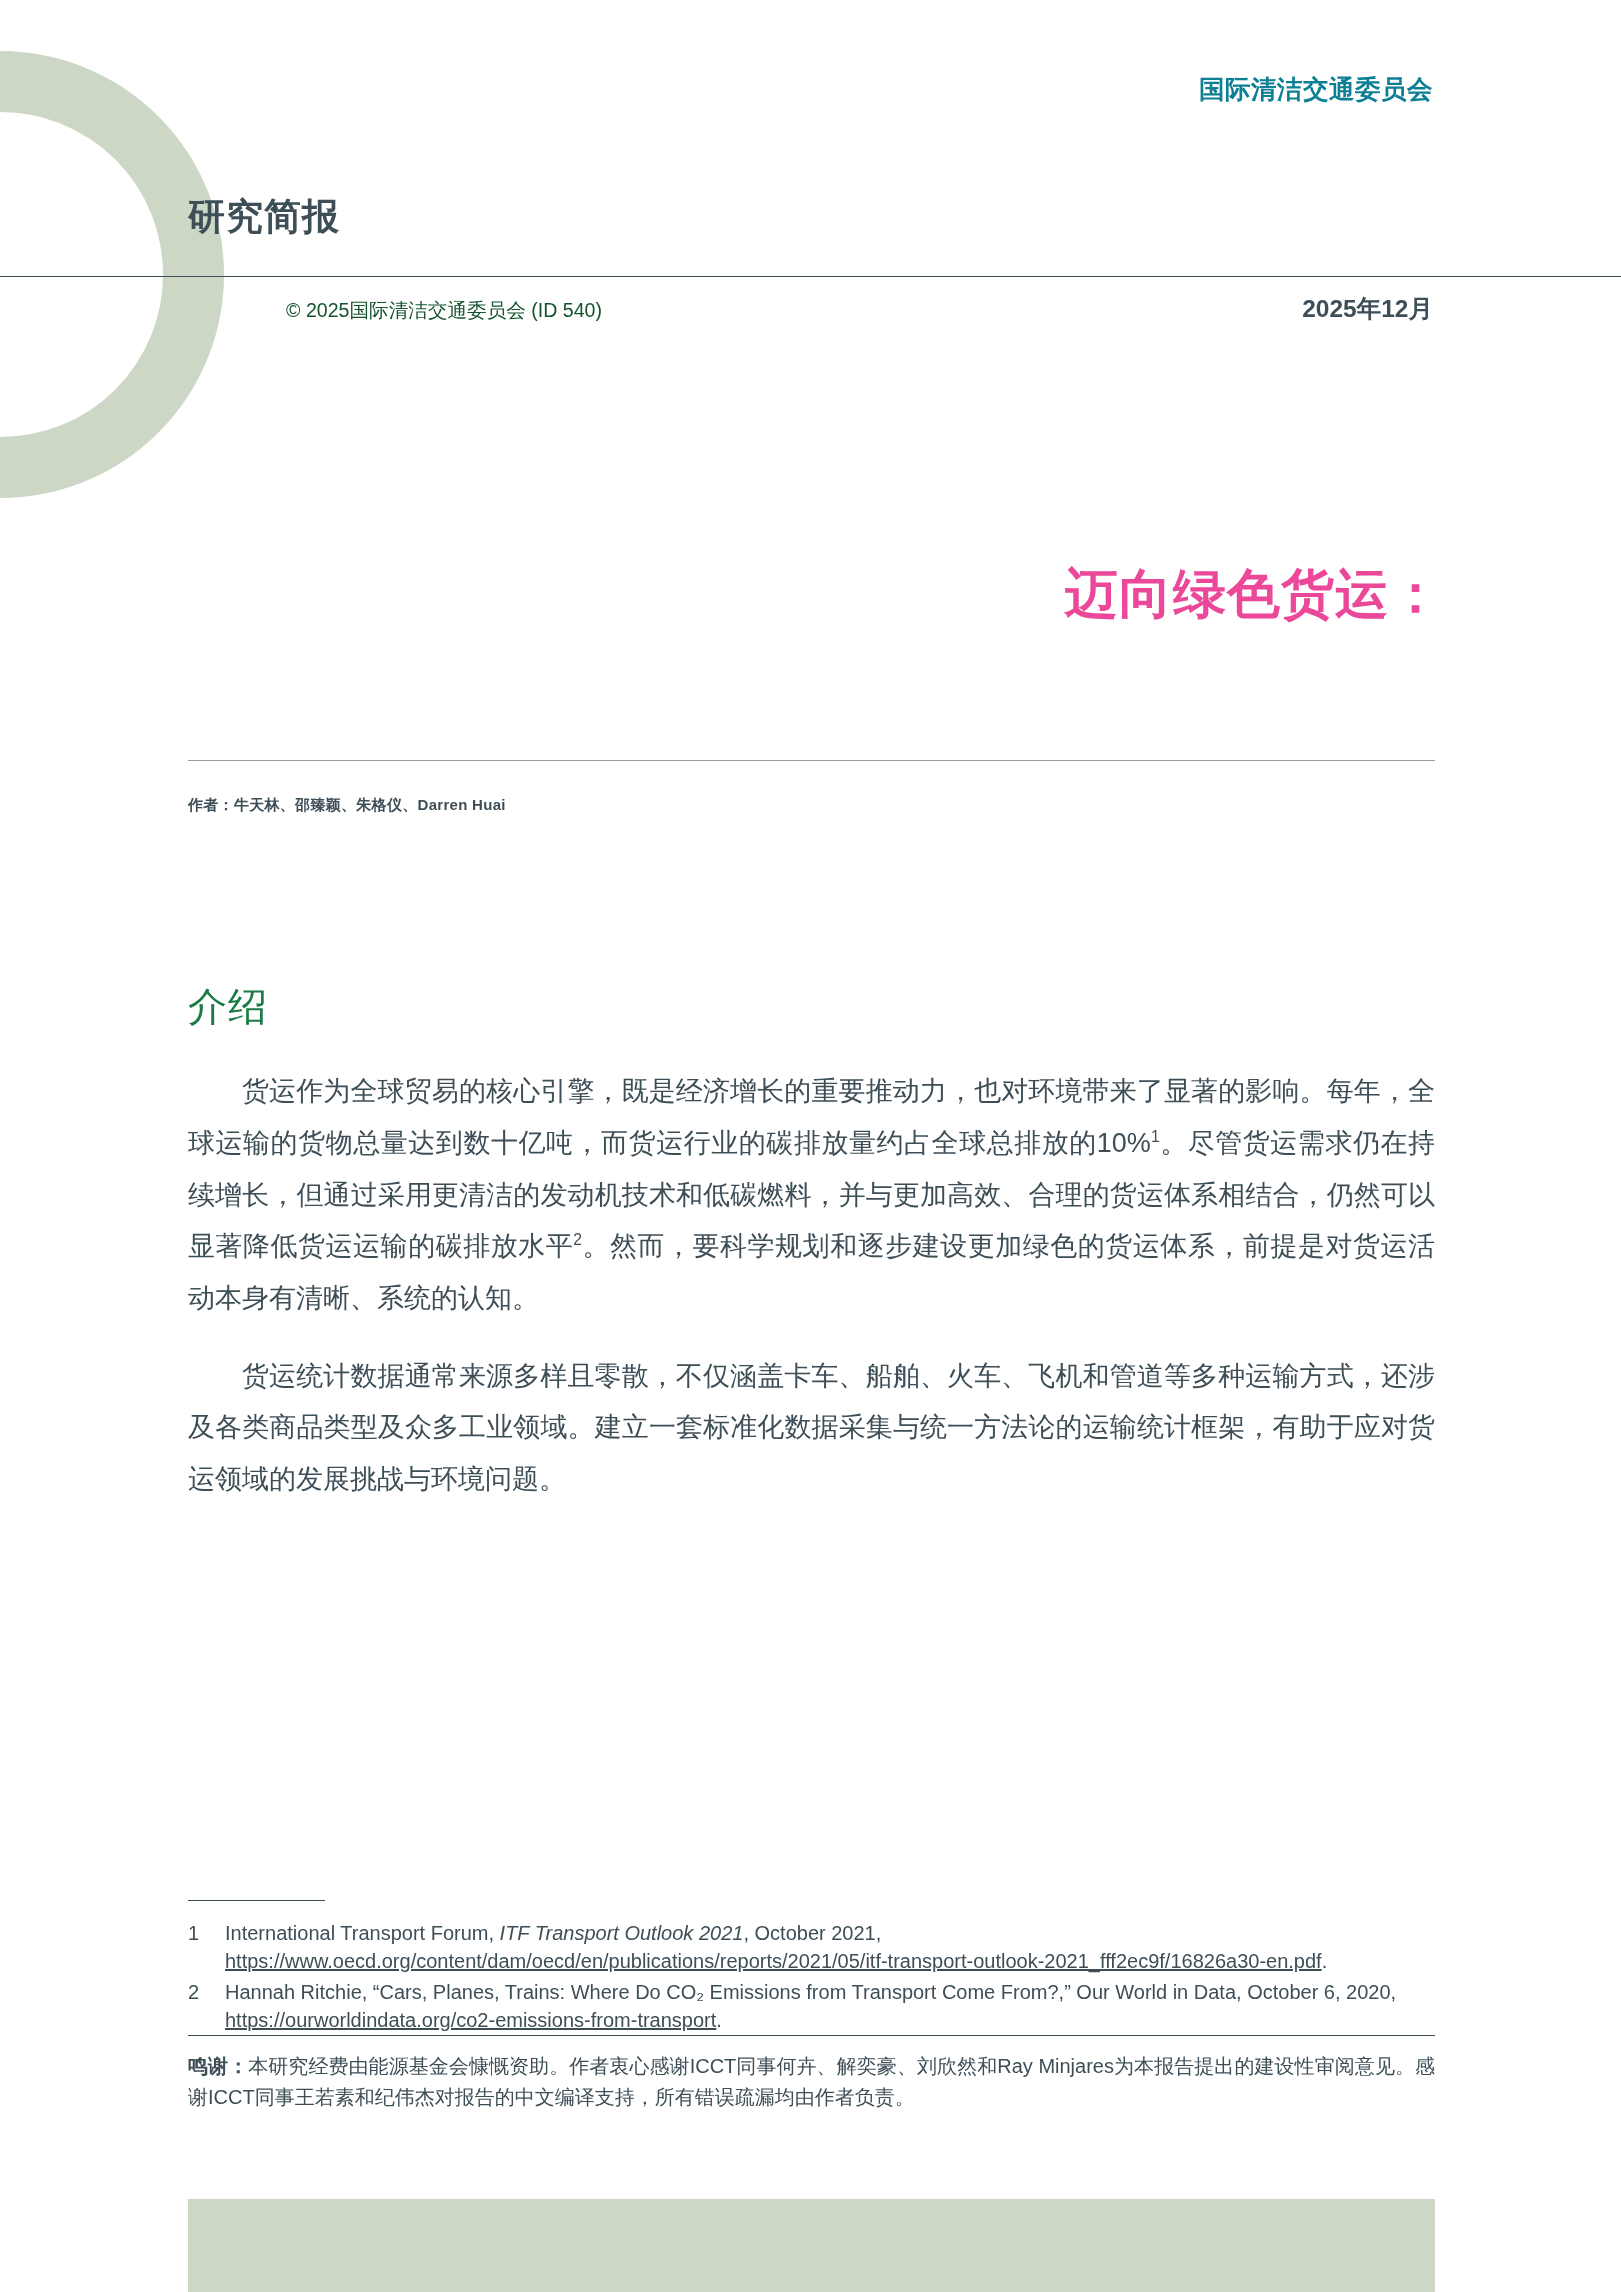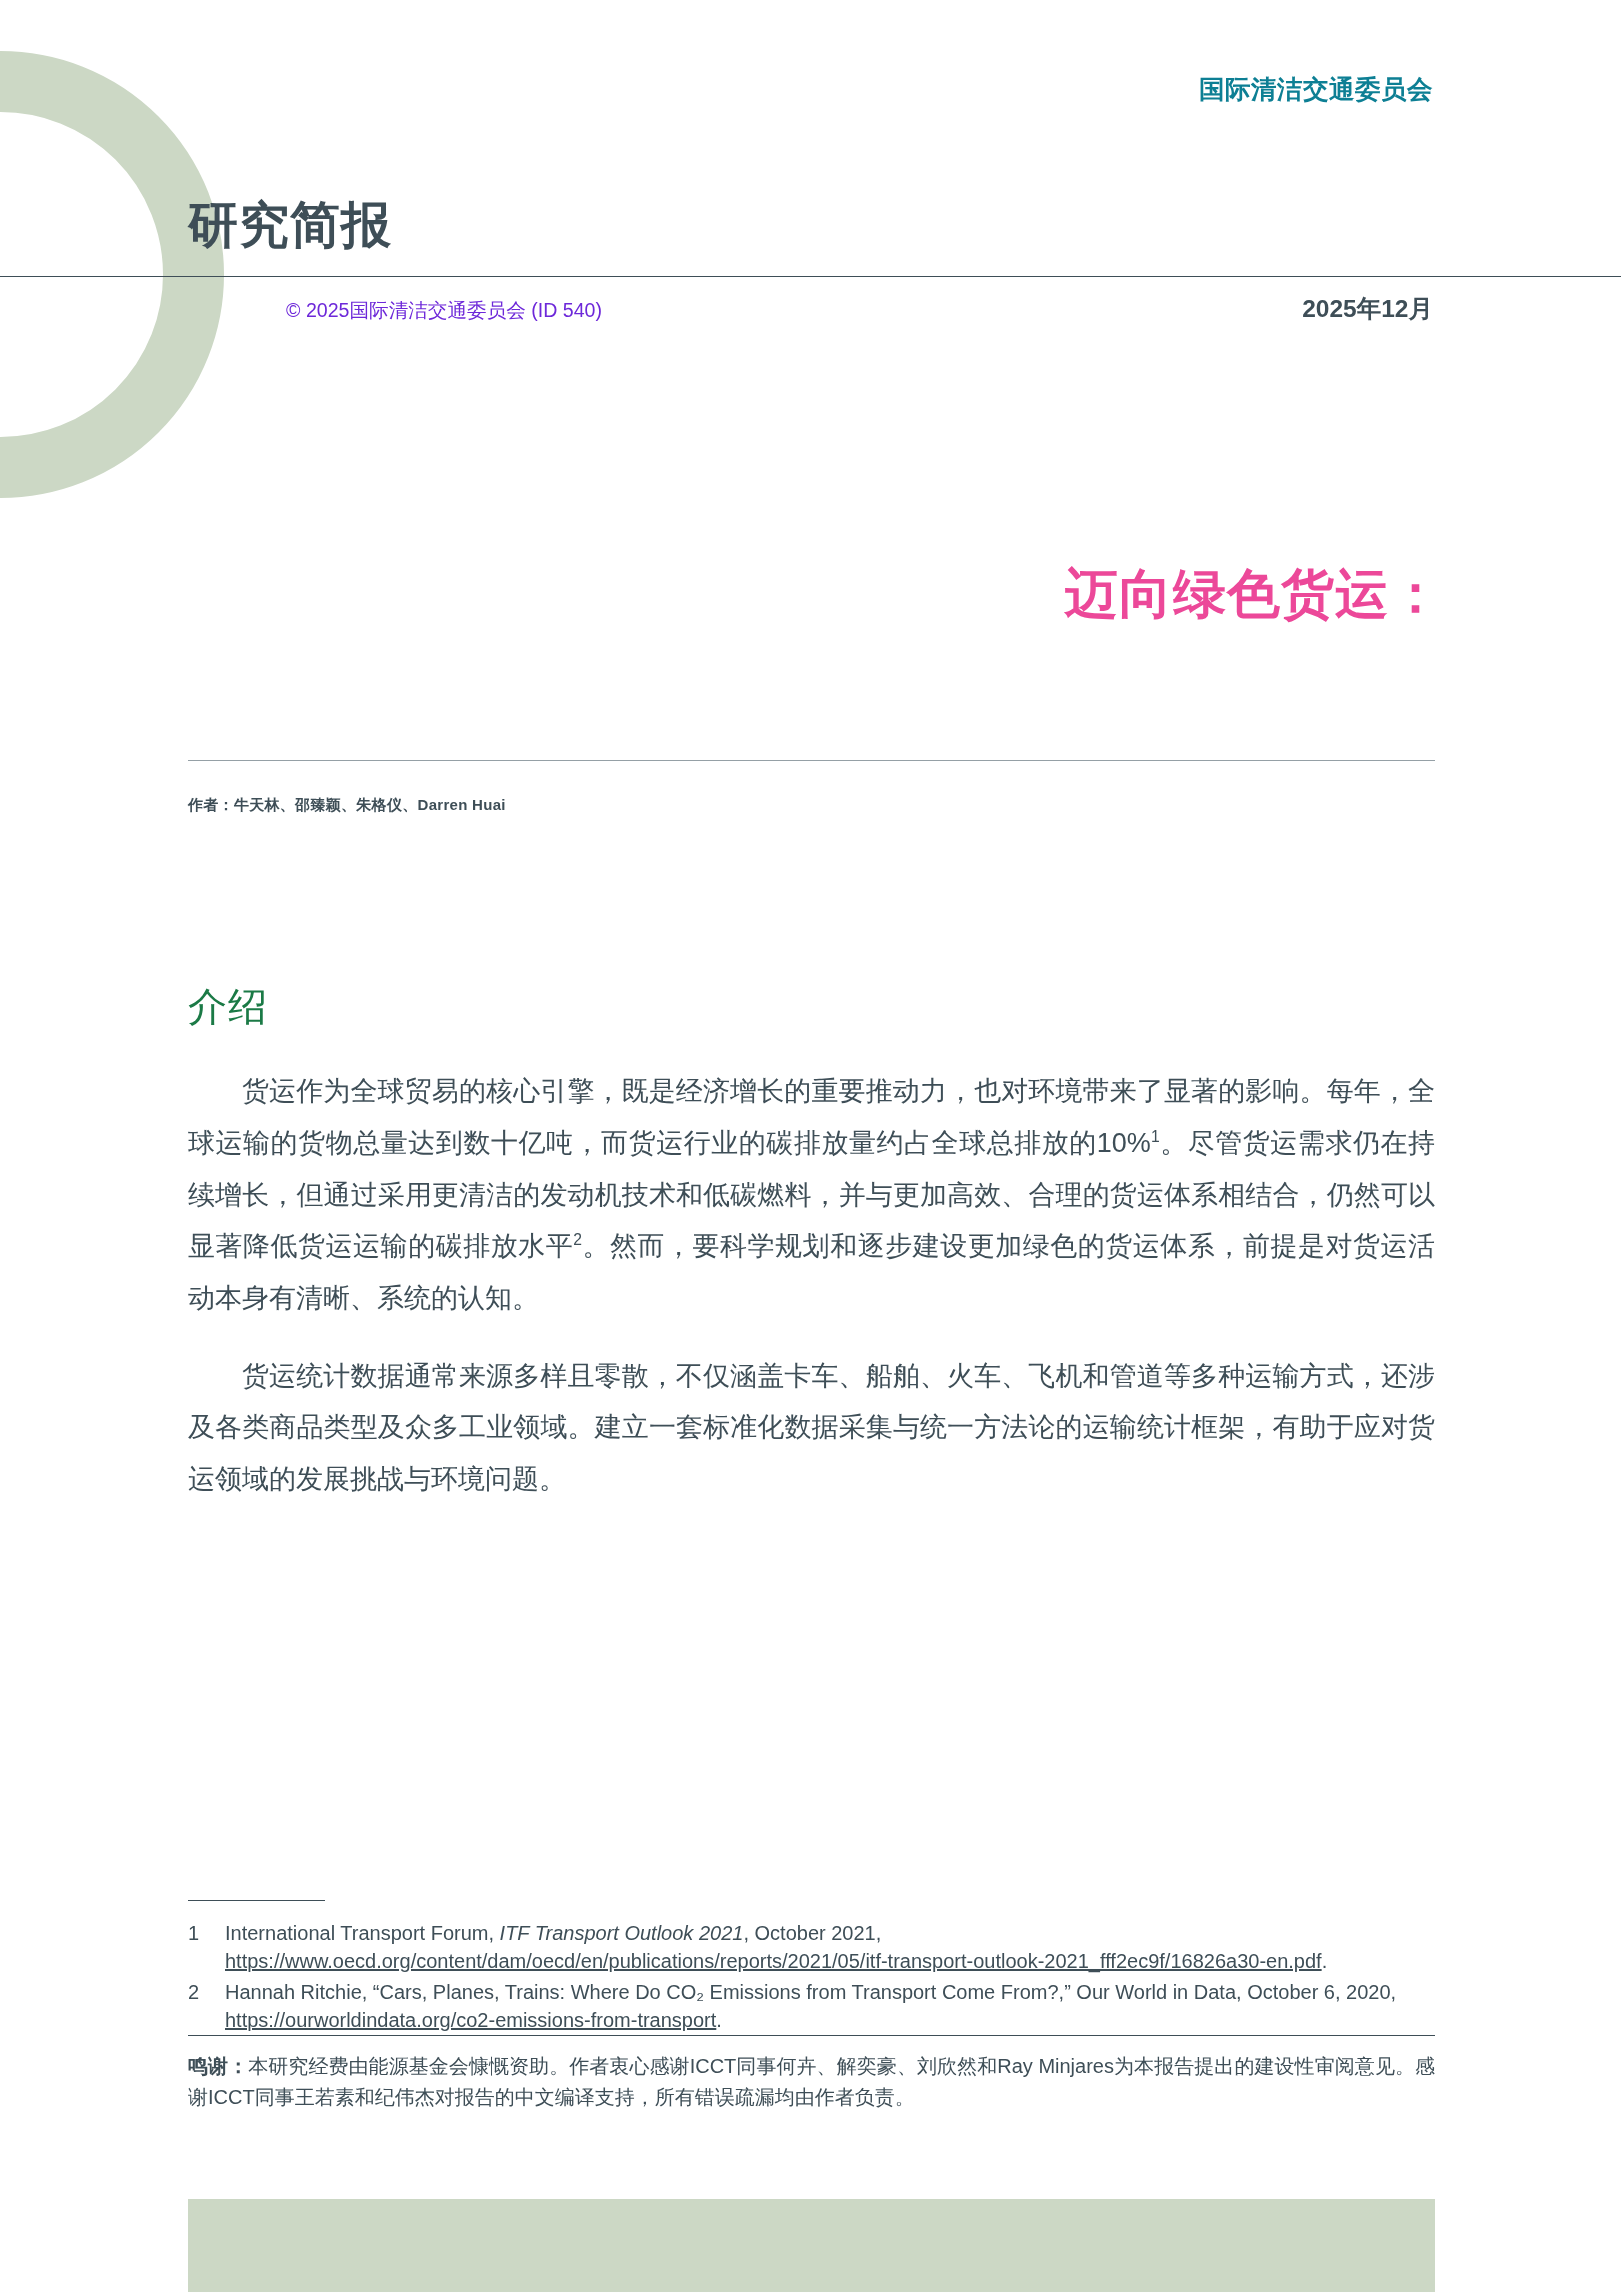--- a/index.html
+++ b/index.html
@@ -29,21 +29,21 @@
     border-radius: 50%;
     border: 61px solid #ccd8c5;
     box-sizing: border-box;
   }
 
   
   .brief-label {
     position: absolute;
     left: 188px;
     top: 192px;
-    font-size: 50px;
+    font-size: 37px;
     font-weight: bold;
     letter-spacing: 1px;
     color: #3e4e57;
   }
 
   .logo-block {
     position: absolute;
     right: 188px;
     top: 45px;
     width: 290px;
@@ -86,21 +86,21 @@
     top: 276px;
     height: 1px;
     background: #3e4e57;
   }
 
   .copyright {
     position: absolute;
     left: 286px;
     top: 297px;
     font-size: 19.6px;
-    color: #6d28d9;
+    color: #14532d;
   }
   .issue-date {
     position: absolute;
     right: 188px;
     top: 292px;
     font-size: 24.5px;
     font-weight: bold;
     color: #3e4e57;
   }
 

